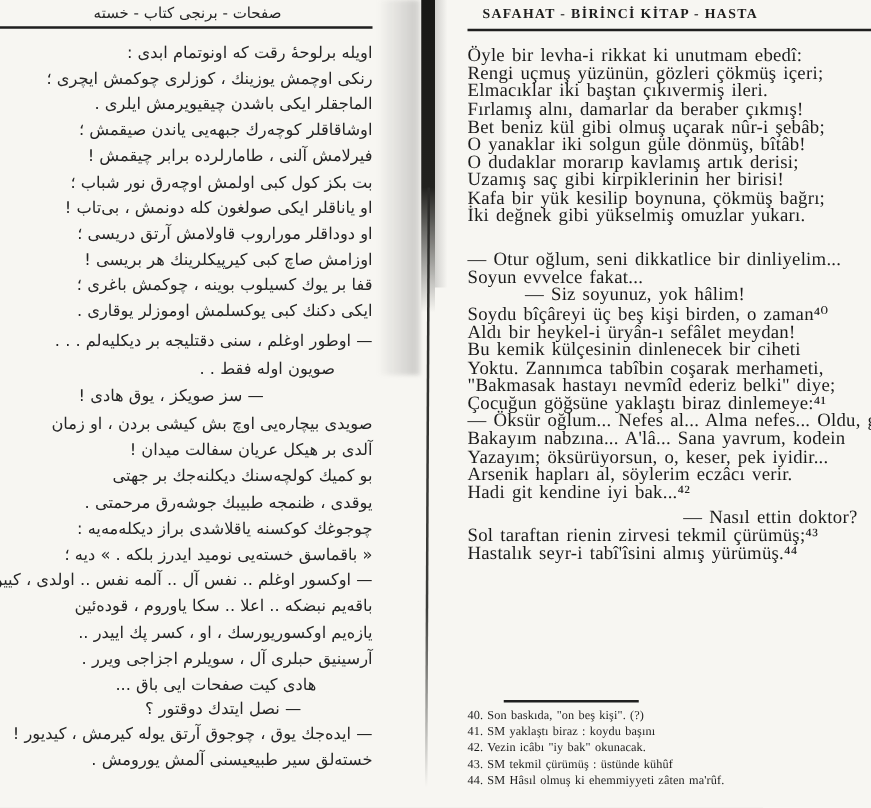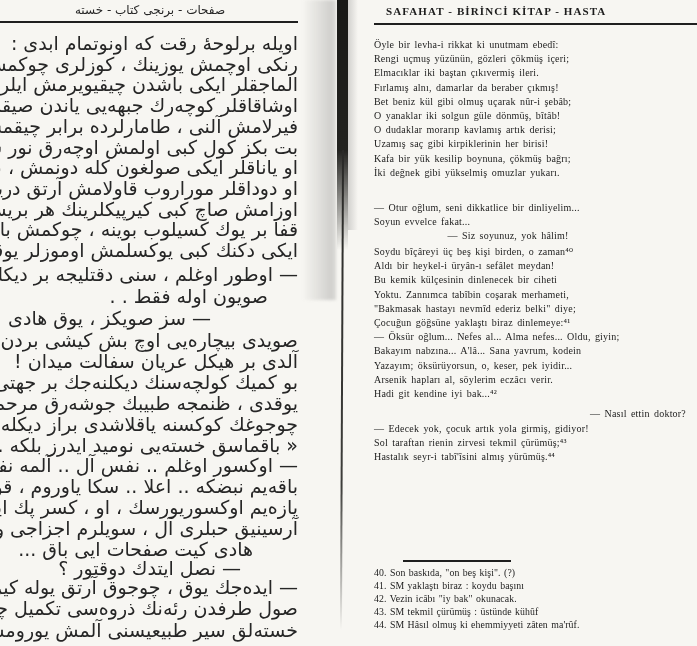--- a/index.html
+++ b/index.html
@@ -20,21 +20,21 @@
   .lp-header{
     position:absolute;top:3px;left:0;width:300px;text-align:center;
     direction:rtl;font-family:"DejaVu Sans",sans-serif;
     font-size:12px;color:var(--ink-ar);
   }
   .lp-rule{position:absolute;top:21px;left:0;width:298px;height:2px;background:var(--rule);}
   .lp-body{position:absolute;left:6px;top:0;width:292px;height:646px;direction:rtl;}
   .ar-block{position:absolute;right:0;width:100%;text-align:right;}
   .ar-line, .ar-block > div{
     font-family:"DejaVu Sans",sans-serif;
-    font-size:19px;color:var(--ink-ar);
+    font-size:13px;color:var(--ink-ar);
     white-space:nowrap;direction:rtl;text-align:right;
   }
   .lh-ar1 > div{line-height:20.7px;}
   .lh-ar2 > div{line-height:20.9px;}
   .lh-ar3 > div{line-height:21.4px;}
   .ar-line{position:absolute;right:0;width:100%;line-height:20.7px;}
   .lp-s1{top:33px;}
   .lp-d1a{top:264px;}
   .lp-d1b{top:286px;padding-right:30px;box-sizing:border-box;}
   .lp-d1c{top:308px;padding-right:87px;box-sizing:border-box;}
@@ -69,21 +69,21 @@
   .rp-header{
     position:absolute;top:5px;left:34px;width:316px;text-align:left;
     font-weight:bold;font-size:11px;letter-spacing:1.1px;color:var(--ink);
     white-space:nowrap;
   }
   .rp-rule{position:absolute;top:23px;left:22px;width:323px;height:2px;background:var(--rule);}
   .rp-body{position:absolute;left:22px;top:0;width:316px;height:646px;}
   .lt-block{position:absolute;left:0;width:100%;}
   .lt-block > div, .lt-line{
     font-family:"Liberation Serif","DejaVu Serif",serif;
-    font-size:10px;line-height:14.2px;color:var(--ink);
+    font-size:15px;line-height:14.2px;color:var(--ink);
     word-spacing:1.6px;letter-spacing:0.2px;white-space:nowrap;
   }
   .lt-line{position:absolute;left:0;width:100%;}
   .rp-s1{top:38px;}
   .rp-d1a{top:201px;}
   .rp-d1b{top:215px;}
   .rp-d1c{top:229px;text-align:center;padding-right:48px;box-sizing:border-box;}
   .rp-s2{top:245px;}
   .rp-q{top:407px;text-align:right;padding-right:4px;box-sizing:border-box;}
   .rp-s3{top:422px;}
@@ -127,21 +127,20 @@
           <div>« باقماسق خسته‌يى نوميد ايدرز بلكه . » ديه ؛</div>
           <div>— اوكسور اوغلم .. نفس آل .. آلمه نفس .. اولدى ، كيين ؛</div>
           <div>باقه‌يم نبضكه .. اعلا .. سكا ياوروم ، قوده‌ئين</div>
           <div>يازه‌يم اوكسوريورسك ، او ، كسر پك اييدر ..</div>
           <div>آرسينيق حبلرى آل ، سويلرم اجزاجى ويرر .</div>
         </div>
       <div class="ar-line lp-hadi">هادى كيت صفحات ايى باق ...</div>
       <div class="ar-line lp-q">— نصل ايتدك دوقتور ؟</div>
       <div class="ar-block lh-ar3 lp-s3">
           <div>— ايده‌جك يوق ، چوجوق آرتق يوله كيرمش ، كيديور !</div>
-          <div>صول طرفدن رئه‌نك ذروه‌سى تكميل چورومش ؛</div>
           <div>خسته‌لق سير طبيعيسنى آلمش يورومش .</div>
         </div>
     </div>
   </section>
 
   <div class="gutter-shade-left"></div>
   <div class="gutter-band"></div>
   <div class="gutter-line"></div>
   <div class="gutter-shade-right"></div>
 
@@ -172,21 +171,20 @@
           <div>"Bakmasak hastayı nevmîd ederiz belki" diye;</div>
           <div>Çocuğun göğsüne yaklaştı biraz dinlemeye:⁴¹</div>
           <div>— Öksür oğlum... Nefes al... Alma nefes... Oldu, giyin;</div>
           <div>Bakayım nabzına... A'lâ... Sana yavrum, kodein</div>
           <div>Yazayım; öksürüyorsun, o, keser, pek iyidir...</div>
           <div>Arsenik hapları al, söylerim eczâcı verir.</div>
           <div>Hadi git kendine iyi bak...⁴²</div>
         </div>
       <div class="lt-line rp-q">— Nasıl ettin doktor?</div>
       <div class="lt-block rp-s3">
-          <div>— Edecek yok, çocuk artık yola girmiş, gidiyor!</div>
           <div>Sol taraftan rienin zirvesi tekmil çürümüş;⁴³</div>
           <div>Hastalık seyr-i tabî'îsini almış yürümüş.⁴⁴</div>
         </div>
       <div class="fn-rule"></div>
       <div class="lt-block rp-fn">
           <div>40. Son baskıda, "on beş kişi". (?)</div>
           <div>41. SM yaklaştı biraz : koydu başını</div>
           <div>42. Vezin icâbı "iy bak" okunacak.</div>
           <div>43. SM tekmil çürümüş : üstünde kühûf</div>
           <div>44. SM Hâsıl olmuş ki ehemmiyyeti zâten ma'rûf.</div>

